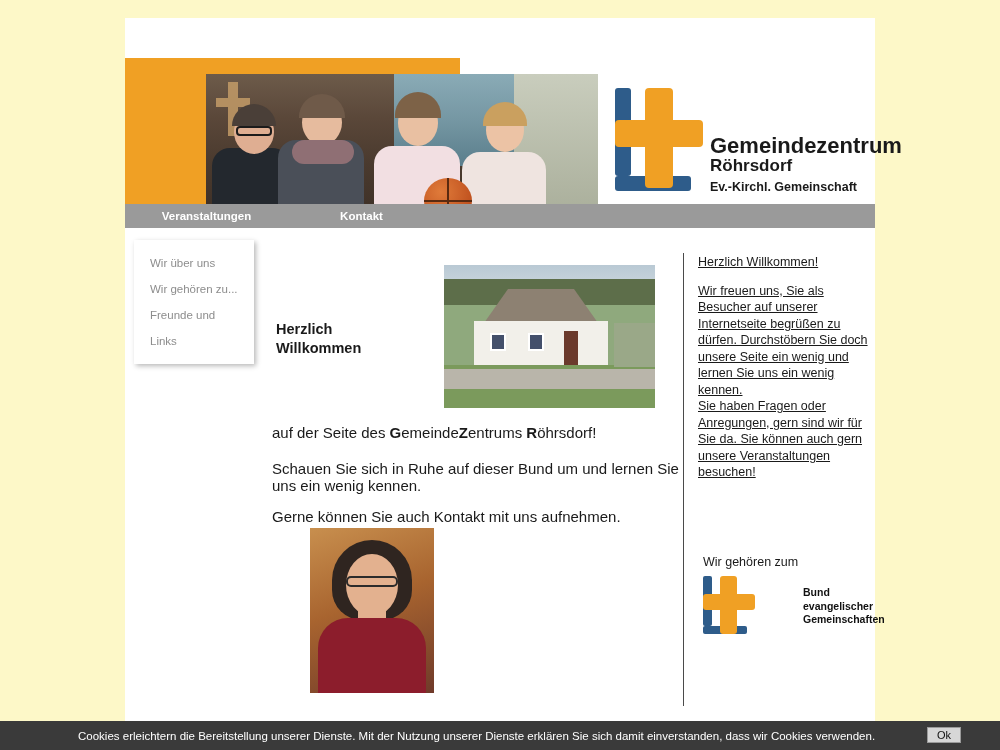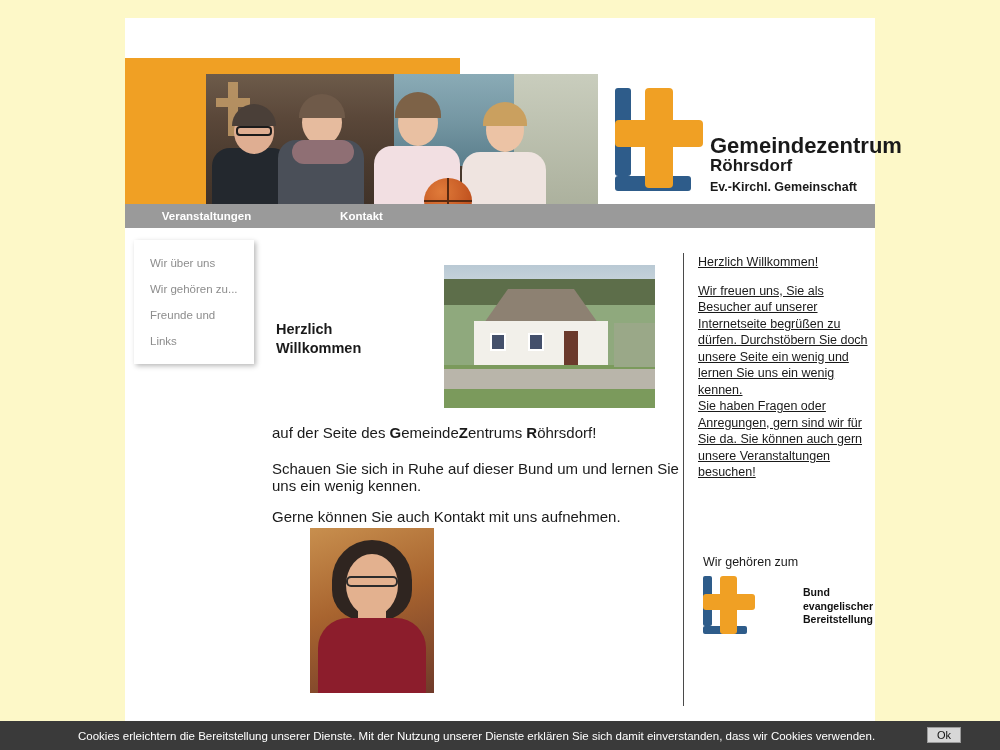--- a/index.html
+++ b/index.html
@@ -439,21 +439,21 @@
     <div class="bund-logo">
       <div class="cross" style="position:absolute;left:0;top:0;width:52px;height:58px;">
         <div class="v" style="left:17px;top:0;width:17px;height:58px;border-radius:3px;"></div>
         <div class="h" style="left:0;top:18px;width:52px;height:16px;border-radius:3px;"></div>
         <div class="vb" style="left:21px;top:4px;width:9px;height:50px;border-radius:2px;background:#2e5c8a;"></div>
         <div class="hb" style="left:4px;top:22px;width:44px;height:8px;border-radius:2px;background:#2e5c8a;"></div>
       </div>
       <div class="bund-text">
         <div>Bund</div>
         <div>evangelischer</div>
-        <div>Bereitstellung</div>
+        <div>Gemeinschaften</div>
       </div>
     </div>
 
   </div>
 </div>
 
 <div class="cookiebar">
   <div class="cookie-text">Cookies erleichtern die Bereitstellung unserer Dienste. Mit der Nutzung unserer Dienste erklären Sie sich damit einverstanden, dass wir Cookies verwenden.</div>
   <button class="cookie-btn">Ok</button>
 </div>

